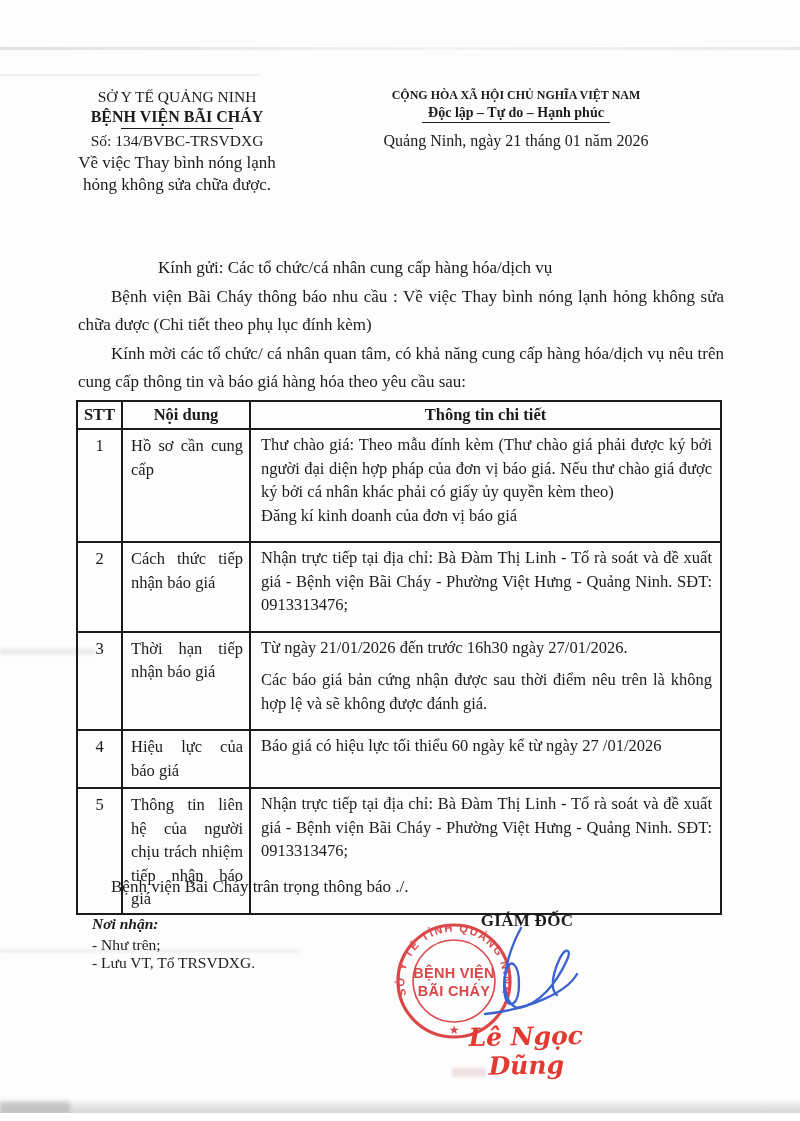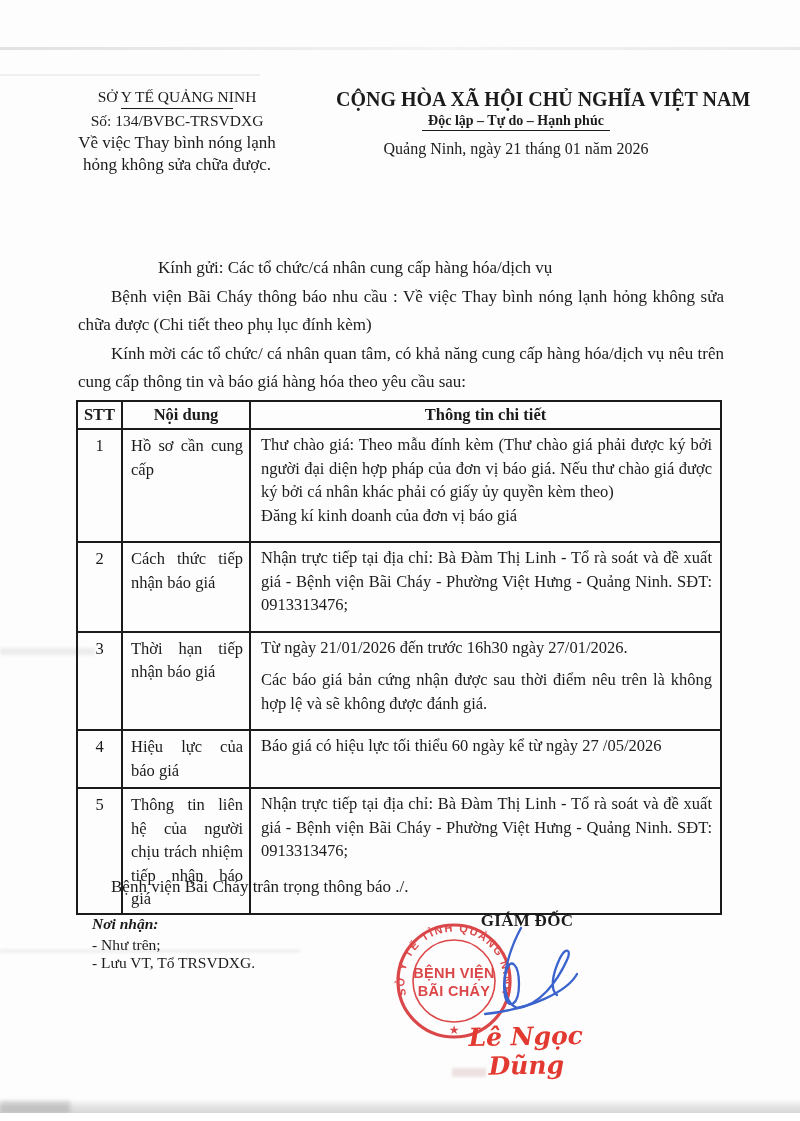--- a/index.html
+++ b/index.html
@@ -9,21 +9,21 @@
     font-family:"Liberation Serif", serif;
   }
   
   .hdr-left{position:absolute; left:70px; top:88px; width:214px; text-align:center;}
   .hl1{font-size:15.5px; white-space:nowrap;}
   .hl2{font-size:16px; font-weight:bold; margin-top:2px; white-space:nowrap;}
   .hdr-rule-left{width:112px; border-bottom:1.6px solid #1b1b1b; margin:2px auto 3px;}
   .hl3{font-size:15.5px; margin-top:1px; white-space:nowrap;}
   .hl4{font-size:17px; line-height:21.5px; margin:2px auto 0; width:200px;}
   .hdr-right{position:absolute; left:336px; top:88px; width:360px; text-align:center;}
-  .hr1{font-size:20px; font-weight:bold; white-space:nowrap;}
+  .hr1{font-size:12px; font-weight:bold; white-space:nowrap;}
   .hr2{font-size:14px; font-weight:bold; margin-top:2px;}
   .hr2 span{display:inline-block; border-bottom:1.8px solid #1b1b1b; padding:0 6px 1px;}
   .hr-date{font-size:16px; margin-top:9px; white-space:nowrap;}
   
   .body-block{position:absolute; left:78px; top:254px; width:646px;
     font-size:17px; line-height:28.5px; text-align:justify;}
   .salutation{margin:0 0 0 80px; text-align:left;}
   .para{margin:0; text-indent:33px;}
   
   table.quote{position:absolute; left:76px; top:400px; width:646px;
@@ -67,20 +67,21 @@
 
 <div class="page">
 
   <div class="art art-topline"></div>
   <div class="art art-topline2"></div>
   <div class="art art-smudge1"></div>
   <div class="art art-smudge2"></div>
 
   <div class="hdr-left">
     <div class="hl1">SỞ Y TẾ QUẢNG NINH</div>
+    <div class="hl2">BỆNH VIỆN BÃI CHÁY</div>
     <div class="hdr-rule-left"></div>
     <div class="hl3">Số: 134/BVBC-TRSVDXG</div>
     <div class="hl4">Về việc Thay bình nóng lạnh hỏng không sửa chữa được.</div>
   </div>
 
   <div class="hdr-right">
     <div class="hr1">CỘNG HÒA XÃ HỘI CHỦ NGHĨA VIỆT NAM</div>
     <div class="hr2">
       <span>Độc lập – Tự do – Hạnh phúc</span>
     </div>
@@ -127,21 +128,21 @@
         <td class="c-nd">Thời hạn tiếp nhận báo giá</td>
         <td class="c-ct">
           <p>Từ ngày 21/01/2026 đến trước 16h30 ngày 27/01/2026.</p>
           <p class="gap">Các báo giá bản cứng nhận được sau thời điểm nêu trên là không hợp lệ và sẽ không được đánh giá.</p>
         </td>
       </tr>
       <tr class="t-r4">
         <td class="c-stt">4</td>
         <td class="c-nd">Hiệu lực của báo giá</td>
         <td class="c-ct">
-          <p>Báo giá có hiệu lực tối thiểu 60 ngày kể từ ngày 27 /05/2026</p>
+          <p>Báo giá có hiệu lực tối thiểu 60 ngày kể từ ngày 27 /01/2026</p>
         </td>
       </tr>
       <tr class="t-r5">
         <td class="c-stt">5</td>
         <td class="c-nd">Thông tin liên hệ của người chịu trách nhiệm tiếp nhận báo giá</td>
         <td class="c-ct">
           <p>Nhận trực tiếp tại địa chỉ: Bà Đàm Thị Linh - Tổ rà soát và đề xuất giá - Bệnh viện Bãi Cháy - Phường Việt Hưng - Quảng Ninh. SĐT: 0913313476;</p>
         </td>
       </tr>
     </tbody>

